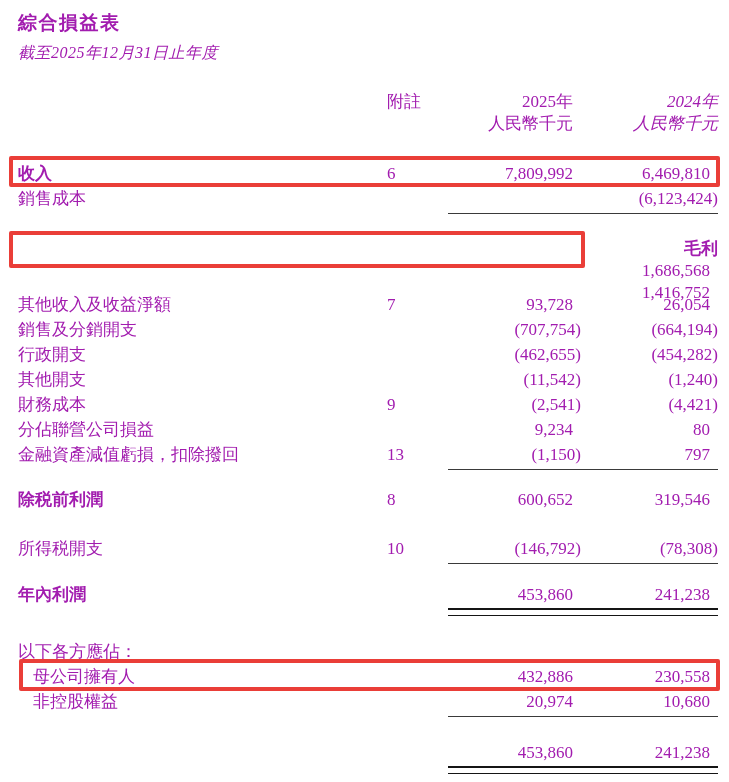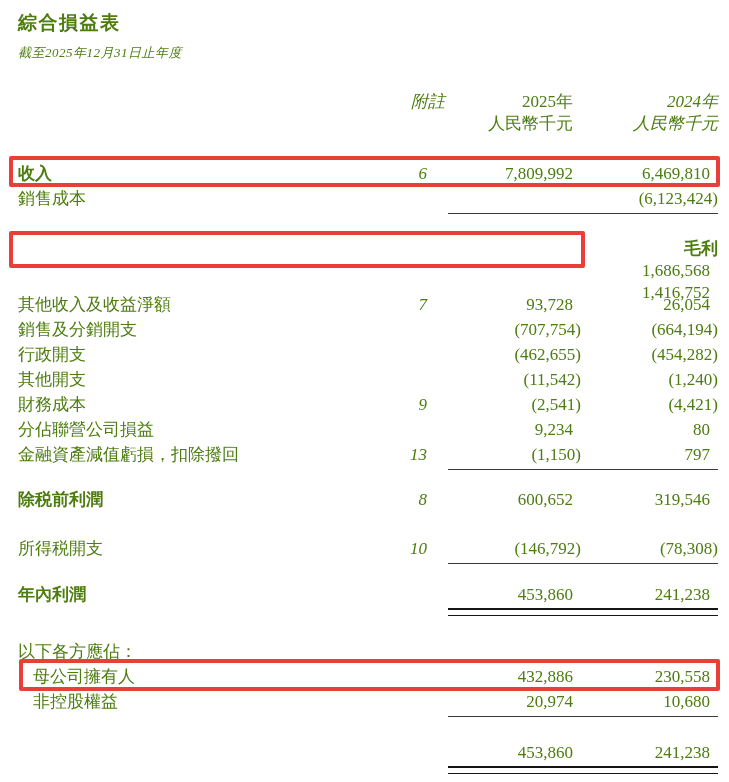--- a/index.html
+++ b/index.html
@@ -3,43 +3,43 @@
 <meta charset="utf-8">
 <style>
   html,body{margin:0;padding:0;background:#ffffff;}
   .page{
     position:relative;
     width:729px;height:782px;
     box-sizing:border-box;
     padding:10px 11px 0 18px;
     overflow:hidden;
     background:#ffffff;
-    color:#4d7c0f;
+    color:#a21caf;
     font-family:"Liberation Serif","DejaVu Serif",serif;
     font-size:17px;
   }
   .title{
     font-size:19px;font-weight:bold;letter-spacing:1.5px;
     line-height:26px;margin:0;
   }
   .subtitle{
-    font-style:italic;font-size:13px;letter-spacing:0.5px;
+    font-style:italic;font-size:16px;letter-spacing:0.5px;
     line-height:26px;margin-top:4px;
   }
   .row{
     position:relative;
     display:flex;align-items:flex-end;
     height:25px;line-height:22px;
   }
   .row.hdr{height:22px;line-height:20px;}
   .hdr1{margin-top:24px;}
   .c-label{flex:1;white-space:nowrap;}
   .c-label.lb{font-weight:bold;}
   .c-label.indent{padding-left:15px;}
-  .c-note{width:40px;text-align:right;font-style:italic;white-space:nowrap;}
+  .c-note{width:40px;text-align:left;white-space:nowrap;}
   .c-note.hdr-note{width:58px;margin-right:-18px;}
   .c-v25{width:154px;text-align:right;font-weight:normal;box-sizing:border-box;white-space:nowrap;}
   .c-v24{width:137px;text-align:right;box-sizing:border-box;white-space:nowrap;}
   .pad{padding-right:8px;}
   .it{font-style:italic;font-weight:normal;}
   
   .hl{position:absolute;border:4px solid var(--hl,#ea3e38);border-radius:2px;pointer-events:none;z-index:3;}
   .hl-a{left:-9px;right:-2px;top:-4px;bottom:-2px;}
   .hl-b{left:-9px;right:133px;top:-7px;bottom:-5px;}
   .hl-c{left:1px;right:-2px;top:-4px;bottom:-3px;}

